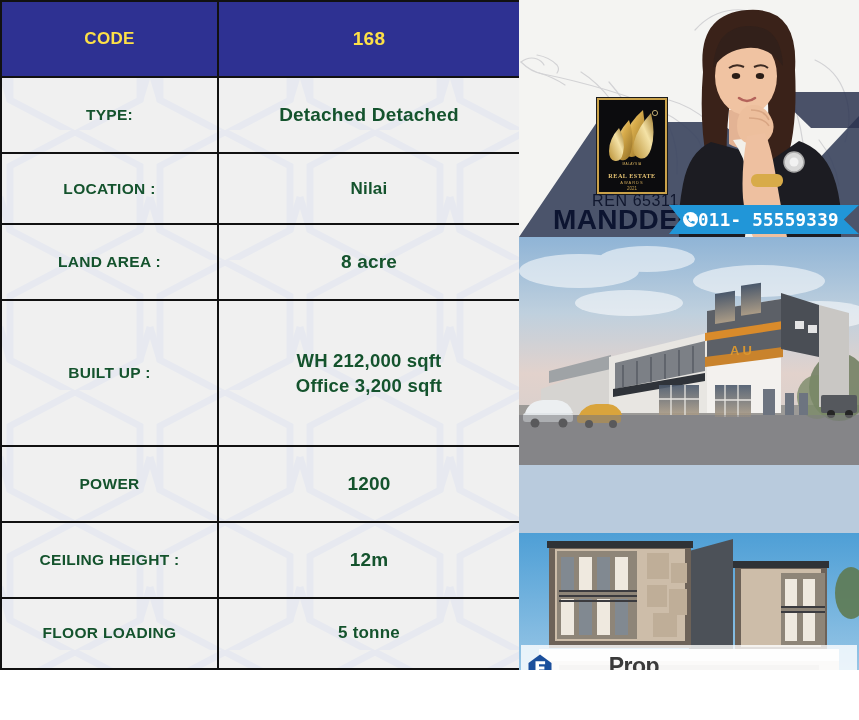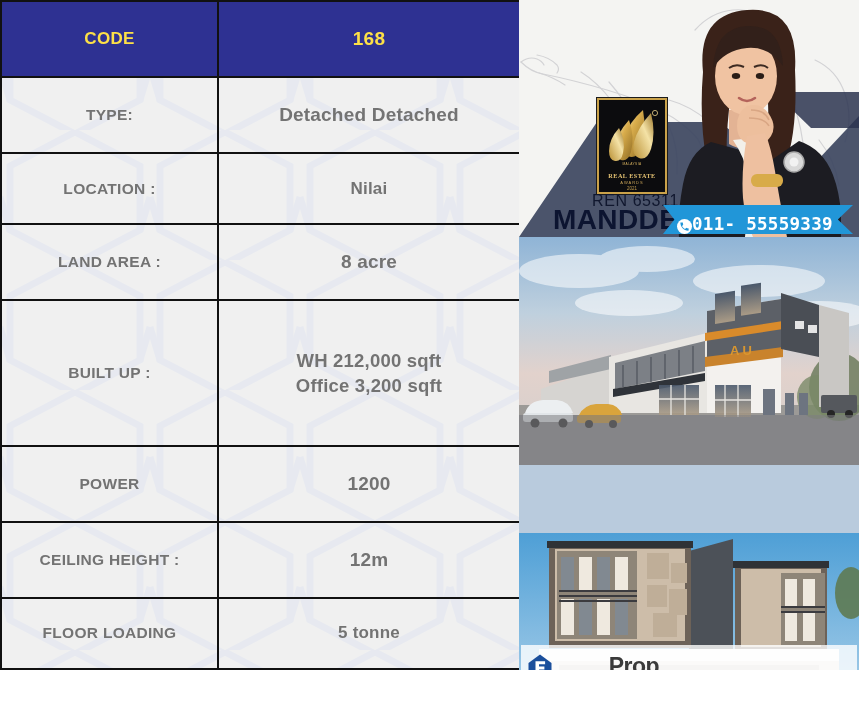--- a/index.html
+++ b/index.html
@@ -47,21 +47,21 @@
     table-layout: fixed;
     background: transparent;
   }
 
   .spec-table td {
     border: 2.5px solid #111111;
     text-align: center;
     vertical-align: middle;
     padding: 4px 6px;
     font-weight: bold;
-    color: #737373;
+    color: #14532d;
     background: rgba(240,240,240,0.55);
   }
 
   .col-label { width: 217px; }
   .col-value { width: 302px; }
 
   .lbl {
     font-size: 15.5px;
     letter-spacing: .3px;
     white-space: nowrap;
@@ -173,26 +173,26 @@
     left: 34px; top: 206px;
     font-size: 28px;
     font-weight: bold;
     color: #0c1430;
     letter-spacing: .4px;
     line-height: 1;
   }
 
   .phone-ribbon {
     position: absolute;
-    left: 144px; top: 205px;
+    left: 150px; top: 205px;
     width: 190px; height: 29px;
     background: #2196d8;
     clip-path: polygon(0 0, 100% 0, 92% 50%, 100% 100%, 0 100%, 6% 50%);
     display: flex;
-    align-items: flex-end;
+    align-items: center;
     gap: 0;
     padding-left: 14px;
   }
   .phone-glyph {
     width: 15px; height: 15px;
     border-radius: 50%;
     background: #ffffff;
     display: flex;
     align-items: center;
     justify-content: center;

